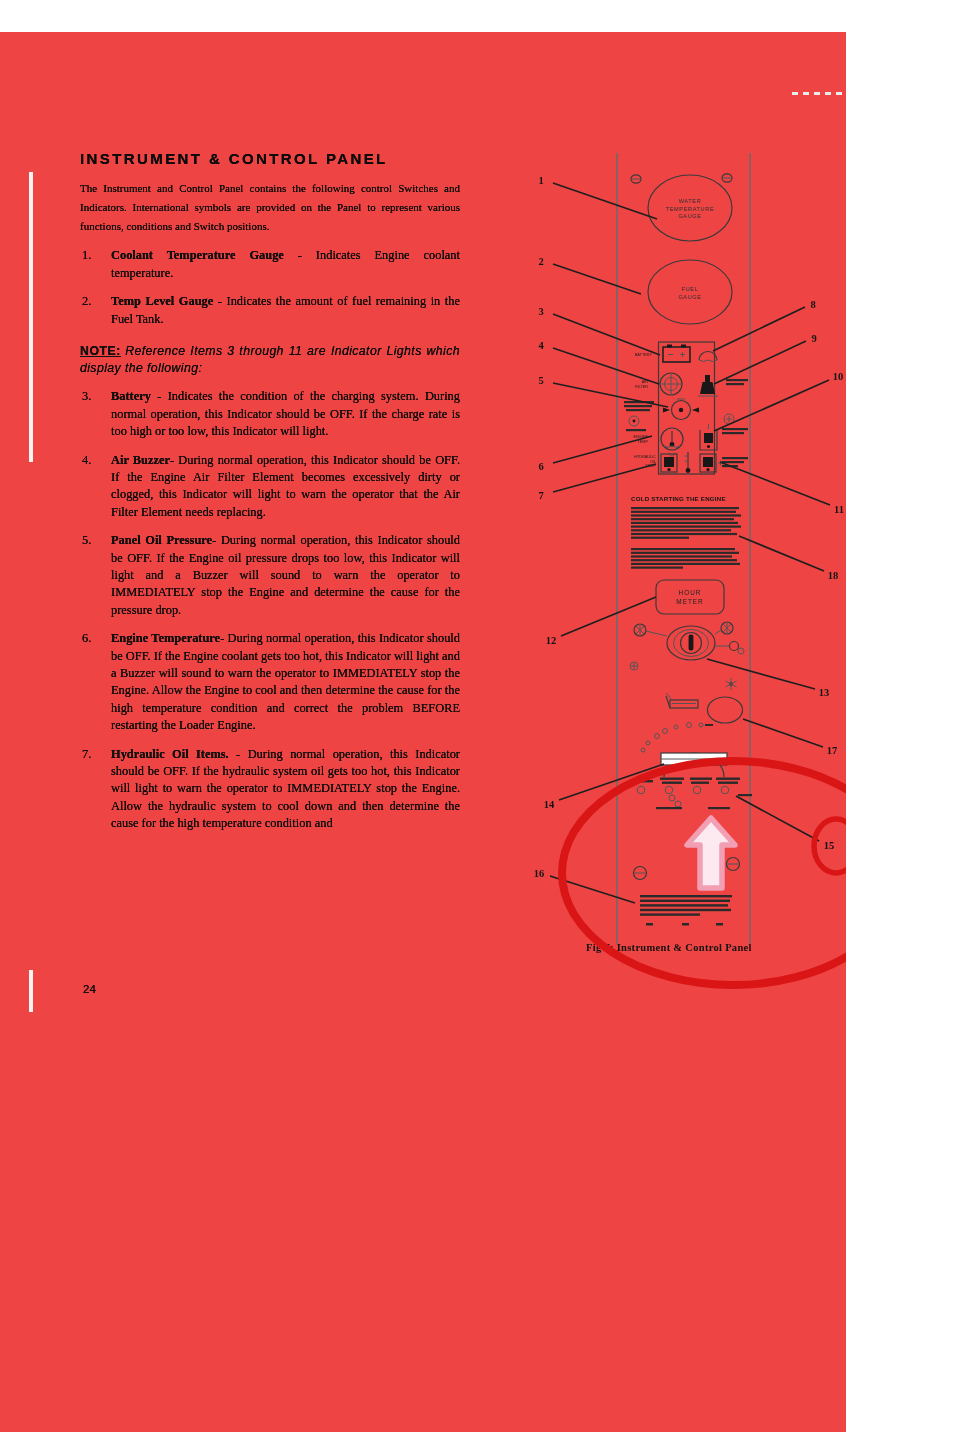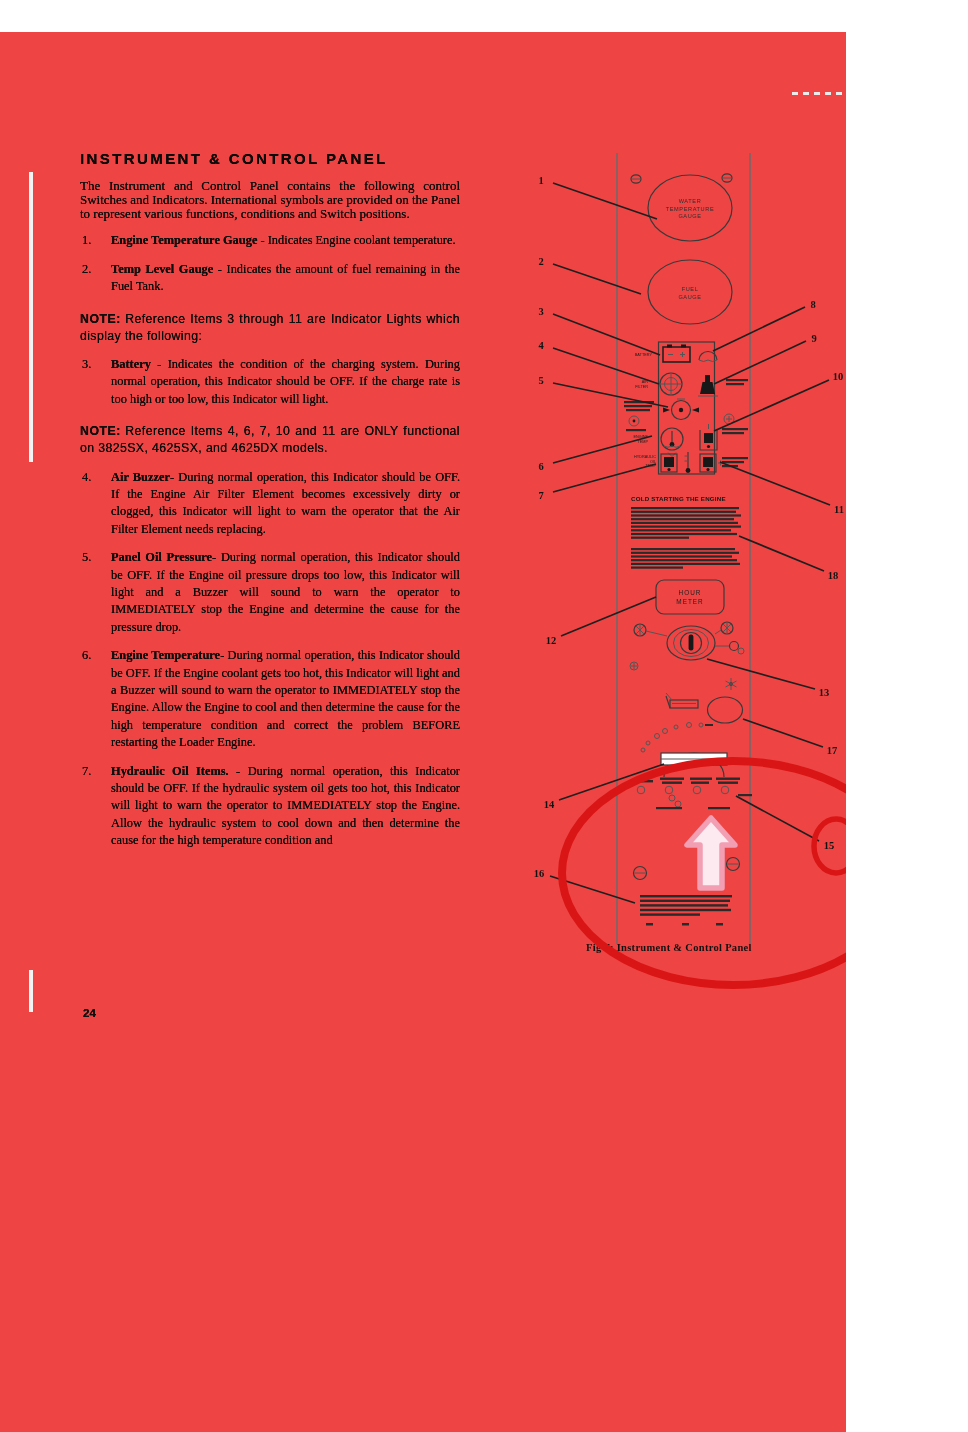--- a/index.html
+++ b/index.html
@@ -4,31 +4,31 @@
 <style>
   html,body{margin:0;padding:0;background:#fff;}
   .page{position:relative;width:846px;height:1432px;background:#ef4444;overflow:hidden;
         font-family:"Liberation Serif",serif;color:#101010;margin-top:32px;}
   
   .doc{position:absolute;left:80px;top:118px;width:380px;text-align:justify;}
   .doc-title{font-family:"Liberation Sans",sans-serif;font-weight:bold;font-size:15px;
              letter-spacing:2.4px;line-height:1.22;text-align:left;color:#0c0c0c;
              text-shadow:0 0 .6px #000;}
   .doc-title .t2{letter-spacing:1.2px;}
-  p.intro{margin:11px 0 0;font-size:13px;line-height:14px;text-shadow:0 0 .5px #000;}
+  p.intro{margin:11px 0 0;font-size:11px;line-height:19px;text-shadow:0 0 .5px #000;}
   p.item{margin:11px 0 0;padding-left:31px;position:relative;font-size:12.4px;
          line-height:17.4px;text-shadow:0 0 .5px #000;}
   p.item .num{position:absolute;left:2px;top:0;}
   .term{font-weight:bold;}
   p.note{margin:15px 0 0;font-family:"Liberation Sans",sans-serif;font-size:12.3px;
          line-height:17.2px;text-shadow:0 0 .5px #000;}
-  .note-label{font-weight:bold;letter-spacing:.5px;}
-  .note-text{letter-spacing:.4px;}
-  .pagenum{position:absolute;left:83px;top:975px;font-family:"Liberation Sans",sans-serif;
-           font-weight:bold;font-size:11.5px;text-shadow:0 0 .5px #000;}
+  .note-label{font-weight:bold;letter-spacing:.5px;text-decoration:underline;}
+  .note-text{font-style:italic;letter-spacing:.4px;}
+  .pagenum{position:absolute;left:83px;top:951px;font-family:"Liberation Sans",sans-serif;
+           font-weight:normal;font-size:11.5px;text-shadow:0 0 .5px #000;}
   
   .diagram{position:absolute;left:520px;top:100px;}
   .oln{fill:none;stroke:#3a3a3a;stroke-width:1.2;}
   .oln2{fill:none;stroke:#555;stroke-width:1;}
   .flk{fill:#181818;stroke:none;}
   .tl{fill:#2a2a2a;}
   .tiny{font-family:"Liberation Sans",sans-serif;font-size:3.8px;fill:#1c1c1c;}
   .gt{font-family:"Liberation Sans",sans-serif;font-size:5.6px;letter-spacing:.6px;
       fill:#2f2f2f;text-anchor:middle;}
   .ht{font-family:"Liberation Sans",sans-serif;font-size:6.4px;letter-spacing:1px;
@@ -61,42 +61,38 @@
 
   <div class="doc">
     <div class="doc-title">
       <div>INSTRUMENT &amp; CONTROL PANEL</div>
     </div>
 
     <p class="intro">The Instrument and Control Panel contains the following control Switches and Indicators. International symbols are provided on the Panel to represent various functions, conditions and Switch positions.</p>
 
     <p class="item">
       <span class="num">1.</span>
-      <span class="term">Engine Temperature Gauge</span><span> - </span><span>Indicates Engine coolant temperature.</span>
+      <span class="term">Coolant Temperature Gauge</span><span> - </span><span>Indicates Engine coolant temperature.</span>
     </p>
 
     <p class="item">
       <span class="num">2.</span>
       <span class="term">Temp Level Gauge</span><span> - </span><span>Indicates the amount of fuel remaining in the Fuel Tank.</span>
     </p>
 
     <p class="note">
       <span class="note-label">NOTE:</span>
       <span class="note-text">Reference Items 3 through 11 are Indicator Lights which display the following:</span>
     </p>
 
     <p class="item">
       <span class="num">3.</span>
       <span class="term">Battery</span><span> - </span><span>Indicates the condition of the charging system. During normal operation, this Indicator should be OFF. If the charge rate is too high or too low, this Indicator will light.</span>
     </p>
 
-    <p class="note">
-      <span class="note-label">NOTE:</span>
-      <span class="note-text">Reference Items 4, 6, 7, 10 and 11 are ONLY functional on 3825SX, 4625SX, and 4625DX models.</span>
-    </p>
 
     <p class="item">
       <span class="num">4.</span>
       <span class="term">Air Buzzer</span><span>- </span><span>During normal operation, this Indicator should be OFF. If the Engine Air Filter Element becomes excessively dirty or clogged, this Indicator will light to warn the operator that the Air Filter Element needs replacing.</span>
     </p>
 
     <p class="item">
       <span class="num">5.</span>
       <span class="term">Panel Oil Pressure</span><span>- </span><span>During normal operation, this Indicator should be OFF. If the Engine oil pressure drops too low, this Indicator will light and a Buzzer will sound to warn the operator to IMMEDIATELY stop the Engine and determine the cause for the pressure drop.</span>
     </p>

